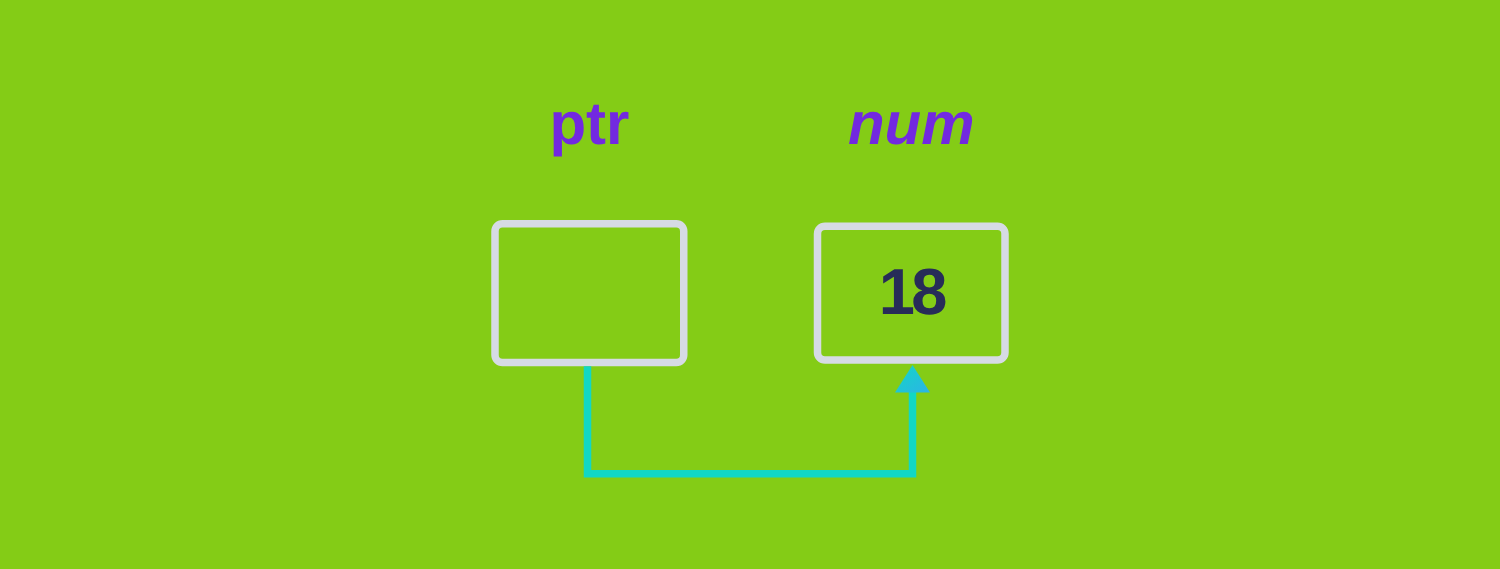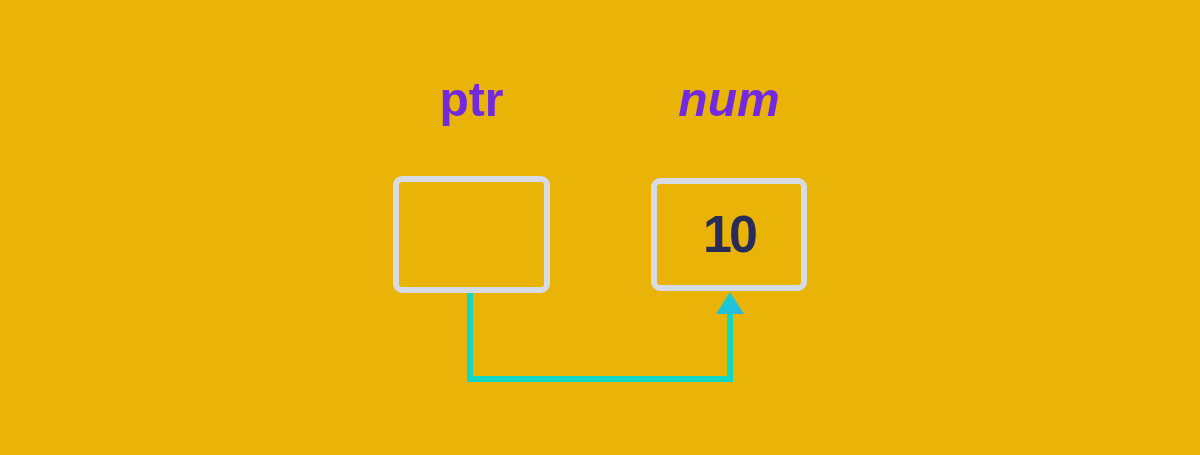--- a/index.html
+++ b/index.html
@@ -4,21 +4,21 @@
 <style>
   html, body {
     margin: 0;
     padding: 0;
     background: #ffffff;
   }
   #canvas {
     position: relative;
     width: 1200px;
     height: 455px;
-    background: #eab308;
+    background: #84cc16;
     overflow: hidden;
     font-family: "Liberation Sans", sans-serif;
   }
   .var-label {
     position: absolute;
     top: 76px;
     height: 48px;
     line-height: 48px;
     font-size: 48px;
     font-weight: 700;
@@ -62,21 +62,21 @@
 
   <div id="ptr-label" class="var-label" style="color: rgb(114, 41, 224);">ptr</div>
 
   <div id="num-label" class="var-label" style="color: rgb(114, 41, 224); font-style: italic;">num</div>
 
   <div id="ptr-box" class="var-box" style="border-color: rgb(214, 219, 228);">
     <span class="box-value" style="color: rgb(39, 44, 88);"></span>
   </div>
 
   <div id="num-box" class="var-box" style="border-color: rgb(214, 219, 228);">
-    <span class="box-value" style="color: rgb(39, 44, 88);">10</span>
+    <span class="box-value" style="color: rgb(39, 44, 88);">18</span>
   </div>
 
   <svg id="arrow-svg" viewBox="0 0 1200 455" xmlns="http://www.w3.org/2000/svg">
     <defs>
       <linearGradient id="arrowHeadGrad" x1="0" y1="0" x2="1" y2="1">
         <stop offset="0" stop-color="#13d7c4"></stop>
         <stop offset="1" stop-color="#2cb4e6"></stop>
       </linearGradient>
     </defs>
     <path d="M 470 293 L 470 379 L 730 379 L 730 310" fill="none" stroke-width="6" stroke-linejoin="miter" stroke="#12d7c5"></path>

